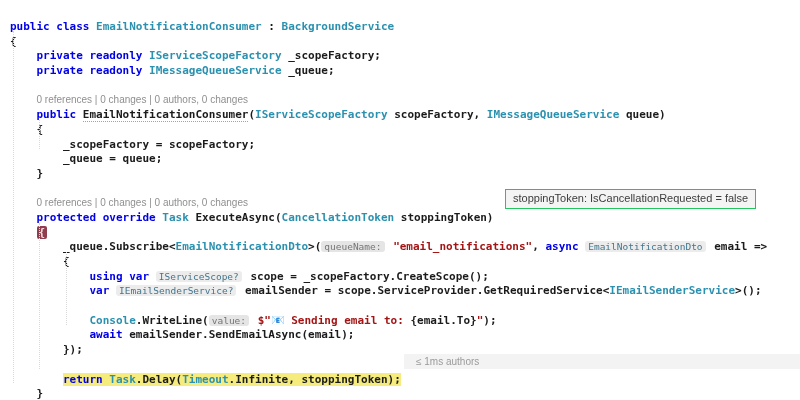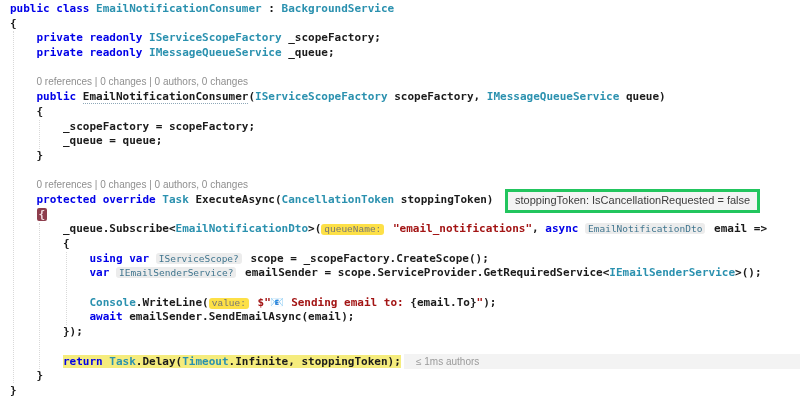--- a/index.html
+++ b/index.html
@@ -1,40 +1,40 @@
 <!DOCTYPE html>
 <html><head>
 <meta charset="utf-8">
 <style>
   html,body{margin:0;padding:0;}
   body{width:800px;height:400px;background:#ffffff;position:relative;overflow:hidden;}
   #editor{
     position:absolute;left:0;top:0;right:0;bottom:0;
     font-family:"DejaVu Sans Mono",monospace;
     font-size:11px;line-height:14.7px;
-    padding:2px 0 0 10px;
+    padding:20px 0 0 10px;
     color:#1b1b1b;
     white-space:pre;
   }
   .line{height:14.7px;}
   .kw{color:#0000e8;font-weight:600;}
   .ty{color:#2b91af;font-weight:600;}
   .pl{color:#1b1b1b;font-weight:600;}
   .str{color:#a31515;font-weight:600;}
   .ctor{color:#1b1b1b;font-weight:600;border-bottom:1px dotted #8fa8b8;}
-  .hint{background:#fde047;color:#757575;font-size:9.5px;border-radius:3px;padding:0 3px;margin:0 2px 0 0;font-weight:400;font-family:Liberation Mono, monospace;}
+  .hint{background:#e5e5e5;color:#757575;font-size:9.5px;border-radius:3px;padding:0 3px;margin:0 2px 0 0;font-weight:400;}
   .hintty{background:#ececec;color:#41768f;font-size:9.5px;border-radius:3px;padding:0 3px;margin:0 2px 0 0;font-weight:400;}
   .dbg{background:#8e3e4d;color:#f3dde2;padding:0 2px;border-radius:2px;font-weight:600;}
   .hl{background:#f5ec7d;}
   .lensline{font-family:"Liberation Sans",sans-serif;font-size:10px;color:#8f8f8f;font-weight:400;}
   .guide{position:absolute;width:0;border-left:1px dotted #d9d9d9;}
   #datatip{
     position:absolute;left:505px;top:189px;height:15px;
     font-family:"Liberation Sans",sans-serif;font-size:11px;line-height:15px;
-    color:#3d3d3d;background:#f4f4f4;border:3px solid #22c55e;padding:1px 7px 2px 7px;
+    color:#3d3d3d;background:#f4f4f4;border:1px solid #22c55e;padding:1px 7px 2px 7px;
     white-space:nowrap;
   }
   #perftip{
     position:absolute;left:404px;top:354px;width:384px;height:15px;
     background:#f3f3f3;
     font-family:"Liberation Sans",sans-serif;font-size:10px;line-height:15px;
     color:#9a9a9a;padding-left:12px;white-space:nowrap;
   }
 </style>
 </head>

